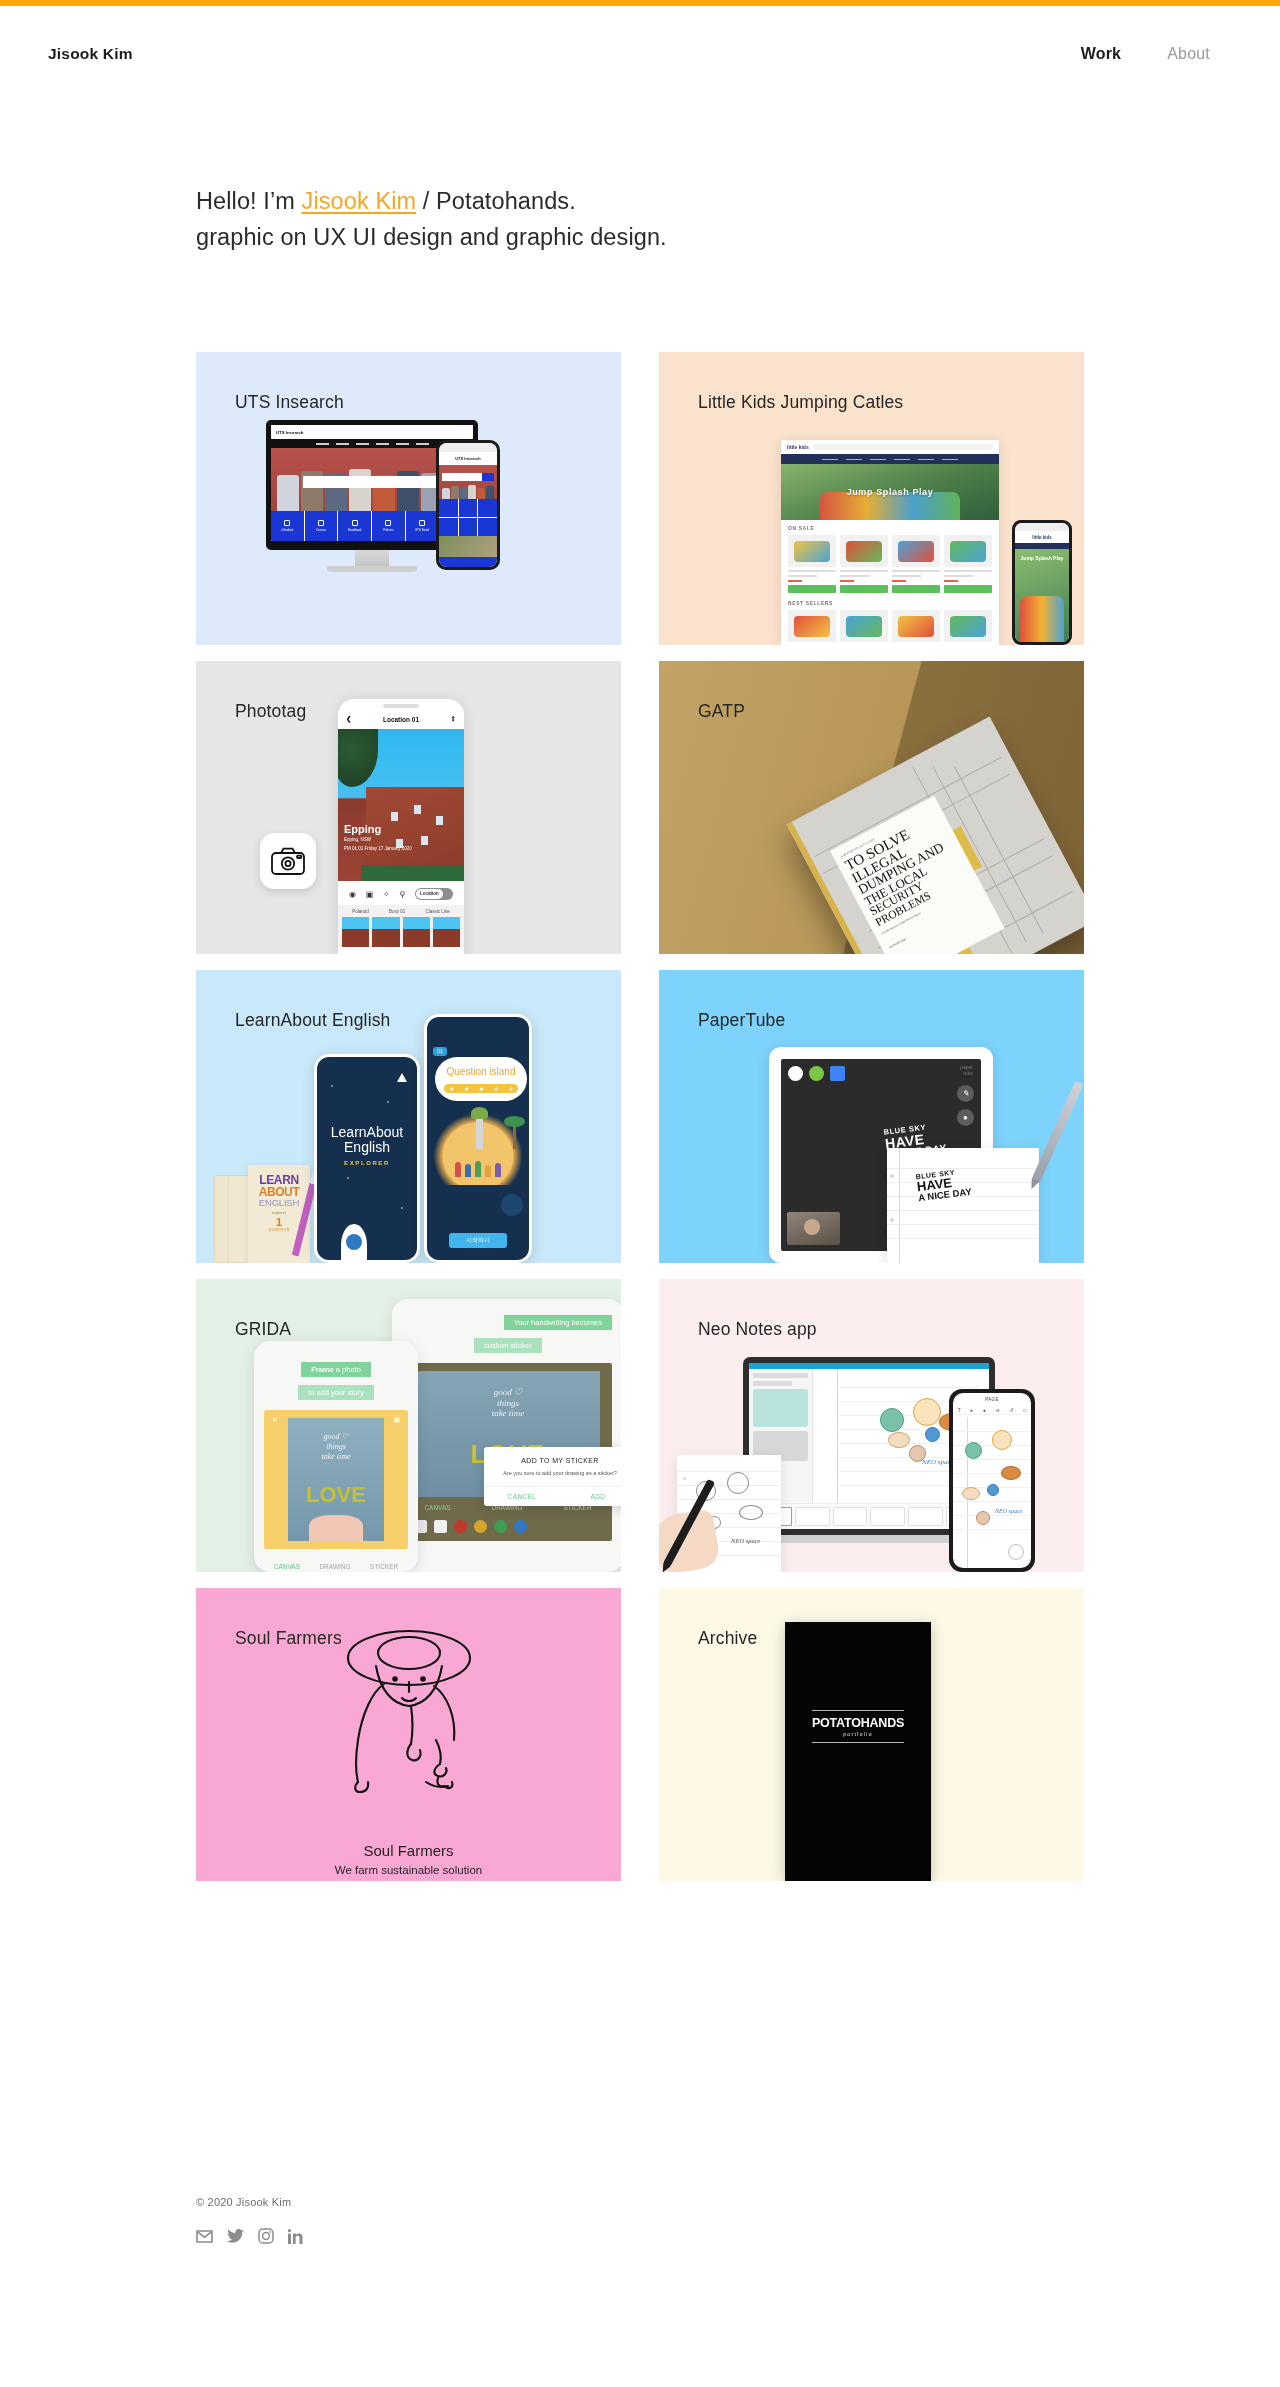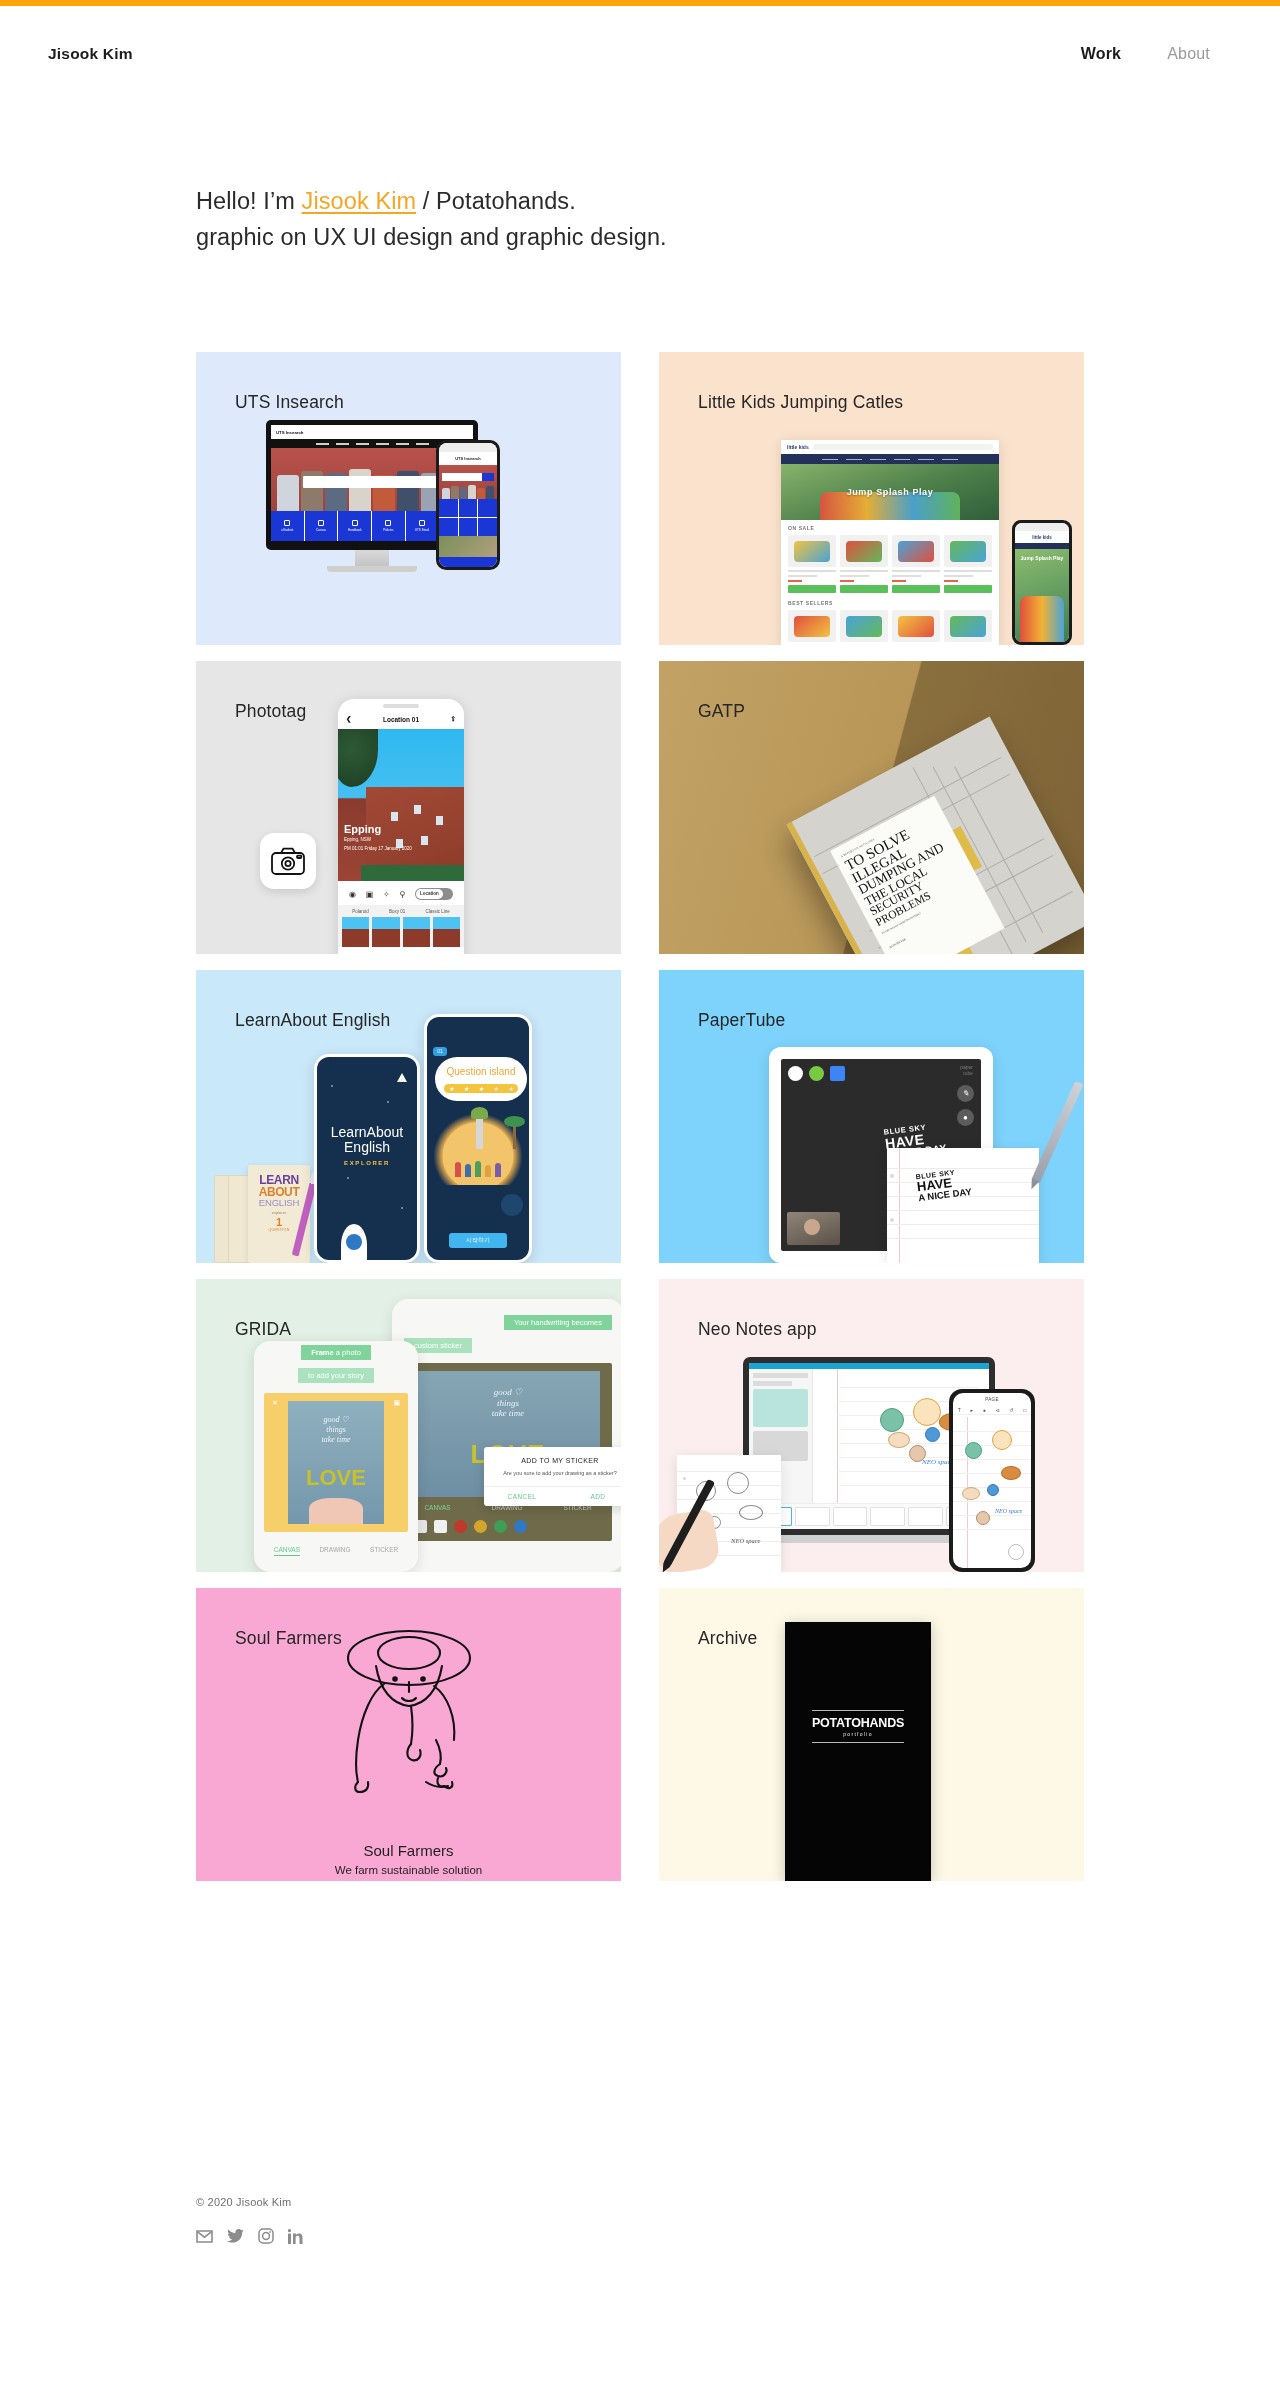--- a/index.html
+++ b/index.html
@@ -309,21 +309,21 @@
     position:absolute; left:92px; top:148px; width:152px; background:#fff; border-radius:3px;
     box-shadow:0 3px 12px rgba(0,0,0,.16); padding:10px 0 0 0; text-align:center;
   }
   .gr-dialog .h { font-size:7px; color:#222; letter-spacing:.4px;}
   .gr-dialog .b { font-size:5.5px; color:#555; margin-top:5px; line-height:1.5;}
   .gr-dialog .acts { display:flex; border-top:1px solid #eee; margin-top:8px;}
   .gr-dialog .acts span { flex:1; padding:6px 0; font-size:6.5px; color:#63c98b; letter-spacing:.4px;}
 
   .gr-phone {
     position:absolute; left:58px; top:62px; width:164px; height:231px;
-    background:#f7f7f5; border-radius:16px; box-shadow:0 3px 14px rgba(0,0,0,.12); padding:0 10px;
+    background:#f7f7f5; border-radius:16px; box-shadow:0 3px 14px rgba(0,0,0,.12); padding:17px 10px;
   }
   .gr-phone .rb { text-align:center; }
   .gr-ph-canvas { margin-top:10px; height:139px; background:#f6cf6b; border-radius:2px; position:relative;}
   .gr-ph-poster { position:absolute; left:24px; right:24px; top:8px; bottom:8px; background:linear-gradient(180deg,#8fb0bf,#7497ab);}
   .gr-ph-poster .t { position:absolute; left:0; right:0; top:14px; text-align:center; color:#eef4f7; font-size:8px; line-height:1.2; font-family:"Liberation Serif", serif; font-style:italic;}
   .gr-ph-poster .love { position:absolute; left:0; right:0; top:52%; text-align:center; font-size:22px; font-weight:700; color:#c7c22c;}
   .gr-ph-poster .hands { position:absolute; left:22%; right:22%; bottom:0; height:26px; background:#f0c6b4; border-radius:40% 40% 0 0;}
   .gr-ph-x { position:absolute; left:8px; top:6px; font-size:7px; color:#fff;}
   .gr-ph-ico { position:absolute; right:8px; top:6px; font-size:7px; color:#fff;}
   .gr-ph-tabs { margin-top:14px; display:flex; justify-content:space-around; font-size:6.5px; color:#a6a6a6;}
@@ -817,21 +817,21 @@
     </div>
   </article>
 
   <article class="card" style="background:#E3F0E5">
     <div class="card-title">GRIDA</div>
     <div class="thumb">
       <div class="gr-tab2">
         <div style="text-align:right">
           <span class="gr-ribbon">Your handwriting becomes</span>
         </div>
-        <div style="text-align:left;margin-top:4px">
+        <div style="text-align:center;margin-top:4px">
           <span class="gr-ribbon dim">custom sticker</span>
         </div>
         <div class="gr-canvas">
           <div class="gr-poster">
             <div class="t"><span>good ♡</span><br><span>things</span><br><span>take time</span></div>
             <div class="love">LOVE</div>
           </div>
           <div class="gr-tabs">
             <b>CANVAS</b>
             <span>DRAWING</span>

